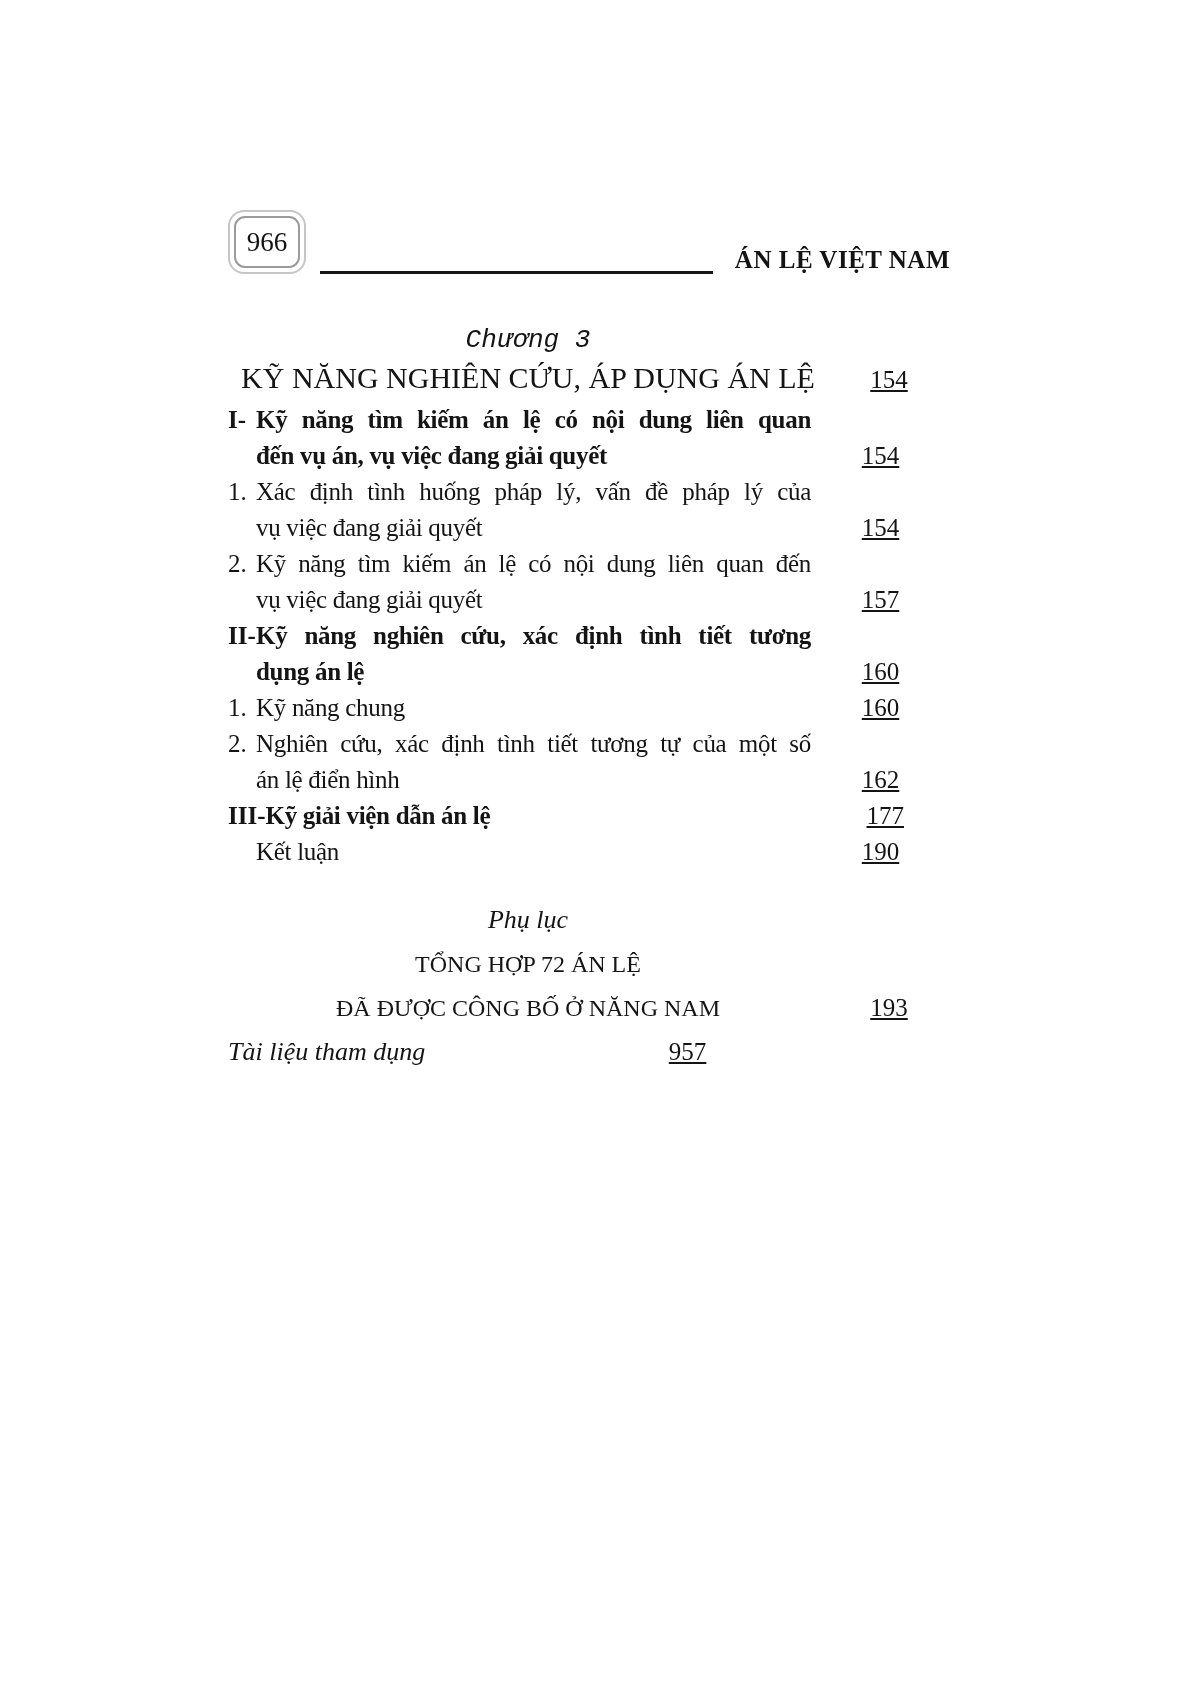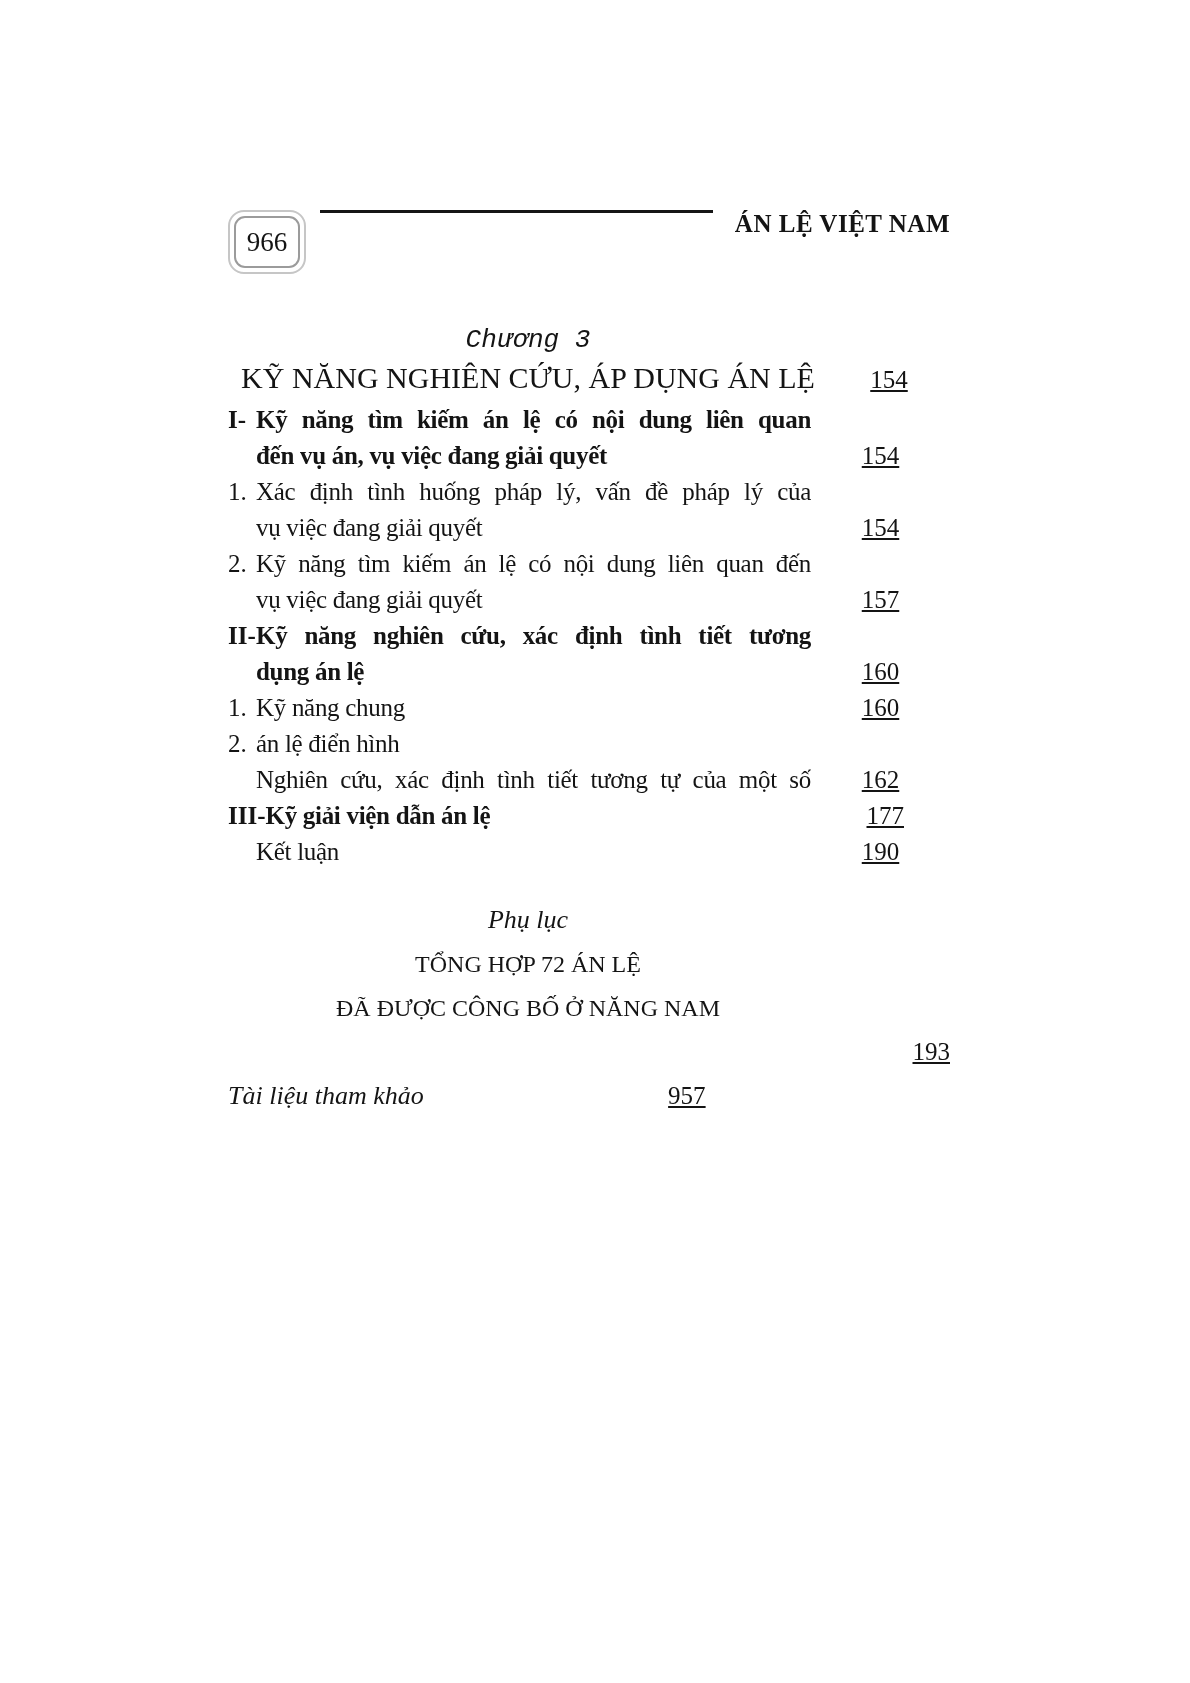--- a/index.html
+++ b/index.html
@@ -7,21 +7,21 @@
     position:relative;
     width:1190px;height:1683px;
     background:#ffffff;
     color:#141414;
     font-family:"Liberation Serif","DejaVu Serif",serif;
     overflow:hidden;
   }
   
   .header{
     position:absolute;left:228px;top:210px;width:722px;
-    display:flex;align-items:flex-start;
+    display:flex;align-items:flex-end;
   }
   .badge{
     width:66px;height:52px;flex-shrink:0;
     border:2px solid #c6c6c6;border-radius:16px;
     padding:4px;box-sizing:content-box;
     background:#fff;
   }
   .badge-inner{
     width:100%;height:100%;
     border:2px solid #9b9b9b;border-radius:11px;
@@ -57,21 +57,21 @@
   .marker{min-width:28px;flex-shrink:0;white-space:nowrap;}
   .entry-text{width:555px;letter-spacing:-0.3px;}
   .entry.bold .marker,.entry.bold .entry-text{font-weight:bold;}
   .entry.italic .entry-text{}
   .line{white-space:nowrap;}
   .line.fill{
     white-space:normal;text-align:justify;text-align-last:justify;
     max-height:36px;overflow:hidden;
   }
   
-  .appendix{margin-top:28px;flex-direction:column;}
+  .appendix{margin-top:28px;}
   .appendix .center-block{line-height:44px;}
   .appendix-label{font-style:italic;font-size:26px;}
   .appendix-title{font-size:24px;white-space:nowrap;}
   .appendix .pagecol{line-height:44px;}
   
   .references{margin-top:4px;line-height:36px;}
   .references-label{font-style:italic;font-size:26px;white-space:nowrap;}
 </style>
 </head>
 <body>
@@ -132,22 +132,22 @@
         <div class="entry">
           <div class="marker">1.</div>
           <div class="entry-text">
             <div class="line">Kỹ năng chung</div>
           </div>
           <div class="pagecol">160</div>
         </div>
         <div class="entry">
           <div class="marker">2.</div>
           <div class="entry-text">
+            <div class="line fill">Nghiên cứu, xác định tình tiết tương tự của một số</div>
             <div class="line">án lệ điển hình</div>
-            <div class="line fill">Nghiên cứu, xác định tình tiết tương tự của một số</div>
           </div>
           <div class="pagecol">162</div>
         </div>
         <div class="entry bold">
           <div class="marker">III-</div>
           <div class="entry-text">
             <div class="line">Kỹ giải viện dẫn án lệ</div>
           </div>
           <div class="pagecol">177</div>
         </div>
@@ -163,18 +163,18 @@
     <div class="row appendix">
       <div class="center-block">
         <div class="appendix-label">Phụ lục</div>
         <div class="appendix-title">TỔNG HỢP 72 ÁN LỆ</div>
         <div class="appendix-title">ĐÃ ĐƯỢC CÔNG BỐ Ở NĂNG NAM</div>
       </div>
       <div class="pagecol">193</div>
     </div>
 
     <div class="row references">
-      <div class="references-label">Tài liệu tham khảo</div>
+      <div class="references-label">Tài liệu tham dụng</div>
       <div class="pagecol">957</div>
     </div>
 
   </div>
 </div>
 
 </body></html>

